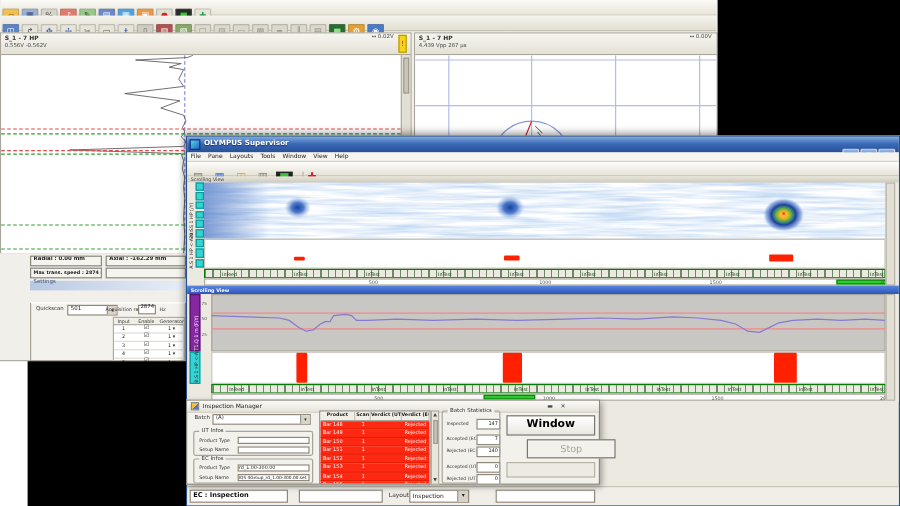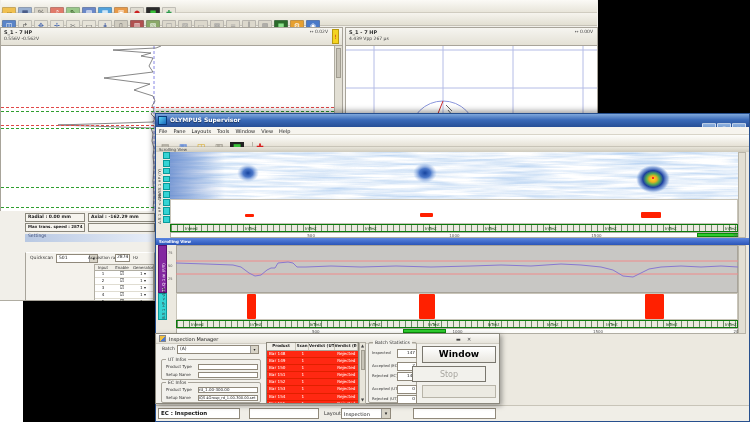--- a/index.html
+++ b/index.html
@@ -420,17 +420,17 @@
           <div style="position: absolute; left: 3px; top: 30px; font-size: 3.8px; color: rgb(51, 51, 51);">Rejected (EC)</div>
           <div class="sunken" style="position: absolute; left: 28px; top: 29px; width: 17px; height: 7px; font-size: 4.2px; text-align: right; padding-right: 1px;">140</div>
           <div style="position: absolute; left: 3px; top: 43px; font-size: 3.8px; color: rgb(51, 51, 51);">Accepted (UT)</div>
           <div class="sunken" style="position: absolute; left: 28px; top: 42px; width: 17px; height: 7px; font-size: 4.2px; text-align: right; padding-right: 1px;">0</div>
           <div style="position: absolute; left: 3px; top: 53px; font-size: 3.8px; color: rgb(51, 51, 51);">Rejected (UT)</div>
           <div class="sunken" style="position: absolute; left: 28px; top: 52px; width: 17px; height: 7px; font-size: 4.2px; text-align: right; padding-right: 1px;">0</div>
         </div>
     </div>
 
     <button class="abs btn t9 b" style="left:266px;top:12px;width:74px;height:17px;color:#000;font-family:'DejaVu Sans',sans-serif;">Window</button>
-    <button class="abs btn" style="left:256px;top:32px;width:74px;height:16px;color:#a8a6a0;font-size:8px;background:#f2f1ec;font-family:'DejaVu Sans',sans-serif;">Stop</button>
+    <button class="abs btn" style="left:283px;top:32px;width:74px;height:16px;color:#a8a6a0;font-size:8px;background:#f2f1ec;font-family:'DejaVu Sans',sans-serif;">Stop</button>
     <div class="abs" style="left:266px;top:51px;width:74px;height:13px;background:#eceae2;border:1px solid #b8b4a8;"></div>
   </div>
 
 </div>
 
 </body></html>

